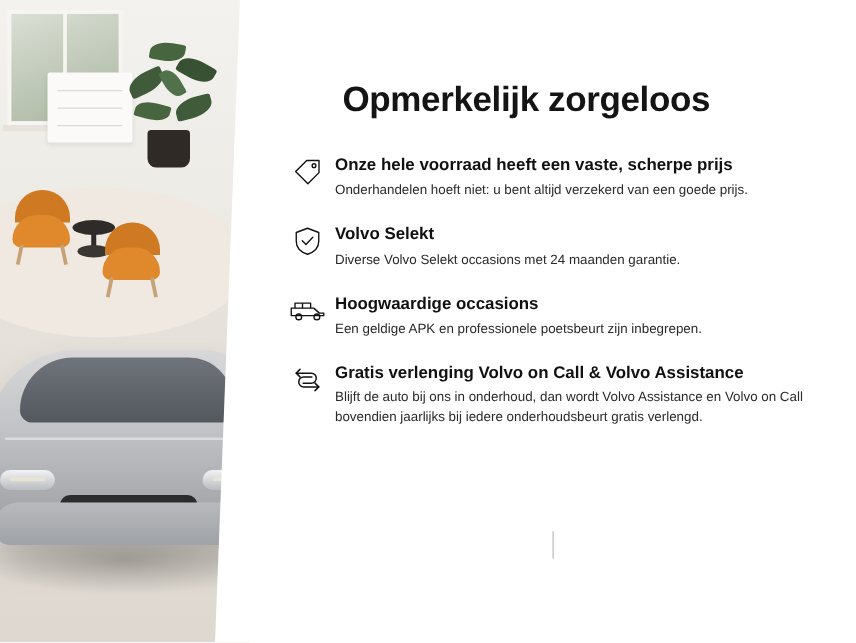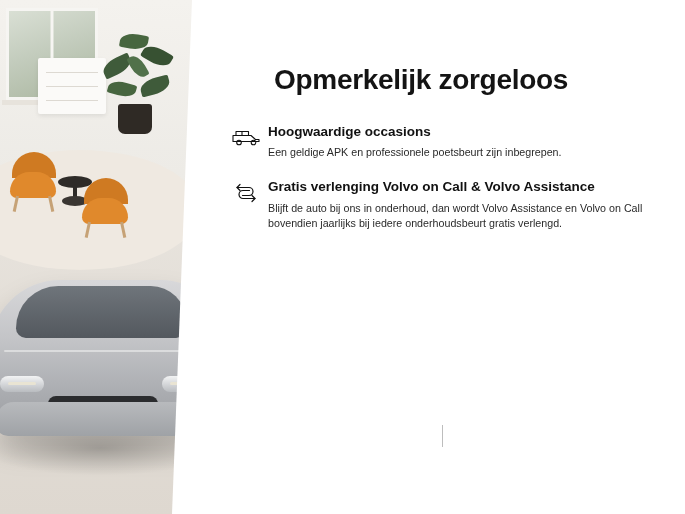--- a/index.html
+++ b/index.html
@@ -382,22 +382,46 @@
     </div>
     <div class="photo-mask"></div>
   </div>
 
   <div class="content">
 
     <div class="headline">Opmerkelijk zorgeloos</div>
 
     <div class="features">
 
-
-
+      <div class="feature">
+        <div class="ficon">
+          <svg width="26" height="26" viewBox="0 0 26 26" fill="none" stroke="#111" stroke-width="1.1">
+            <path d="M3.5 12.2 L12.4 3.4 L22.2 3.4 L22.2 13.1 L13.3 22 Z" stroke-linejoin="round"></path>
+            <circle cx="18.2" cy="7.5" r="1.5"></circle>
+          </svg>
+        </div>
+        <div class="ftext">
+          <div class="ftitle">Onze hele voorraad heeft een vaste, scherpe prijs</div>
+          <div class="fdesc">Onderhandelen hoeft niet: u bent altijd verzekerd van een goede prijs.</div>
+        </div>
+      </div>
+
+
+      <div class="feature">
+        <div class="ficon">
+          <svg width="26" height="26" viewBox="0 0 26 26" fill="none" stroke="#111" stroke-width="1.1">
+            <path d="M13 2.6 L22 6 V13 C22 18.2 18 21.8 13 23.4 C8 21.8 4 18.2 4 13 V6 Z" stroke-linejoin="round"></path>
+            <path d="M8.8 12.6 L11.8 15.6 L17.2 9.8" stroke-linecap="round" stroke-linejoin="round"></path>
+          </svg>
+        </div>
+        <div class="ftext">
+          <div class="ftitle">Volvo Selekt</div>
+          <div class="fdesc">Diverse Volvo Selekt occasions met 24 maanden garantie.</div>
+        </div>
+      </div>
 
       <div class="feature">
         <div class="ficon">
           <svg width="30" height="24" viewBox="0 0 30 24" fill="none" stroke="#111" stroke-width="1.1">
             <path d="M2 16.5 V10.5 H20 L24.5 14.5 H28 V16.5 Z" stroke-linejoin="round"></path>
             <path d="M5 10.5 V6.5 H17.5 V10.5" stroke-linejoin="round"></path>
             <path d="M11 6.5 V10.5"></path>
             <circle cx="8" cy="17.5" r="2.3"></circle>
             <circle cx="22.5" cy="17.5" r="2.3"></circle>
           </svg>

